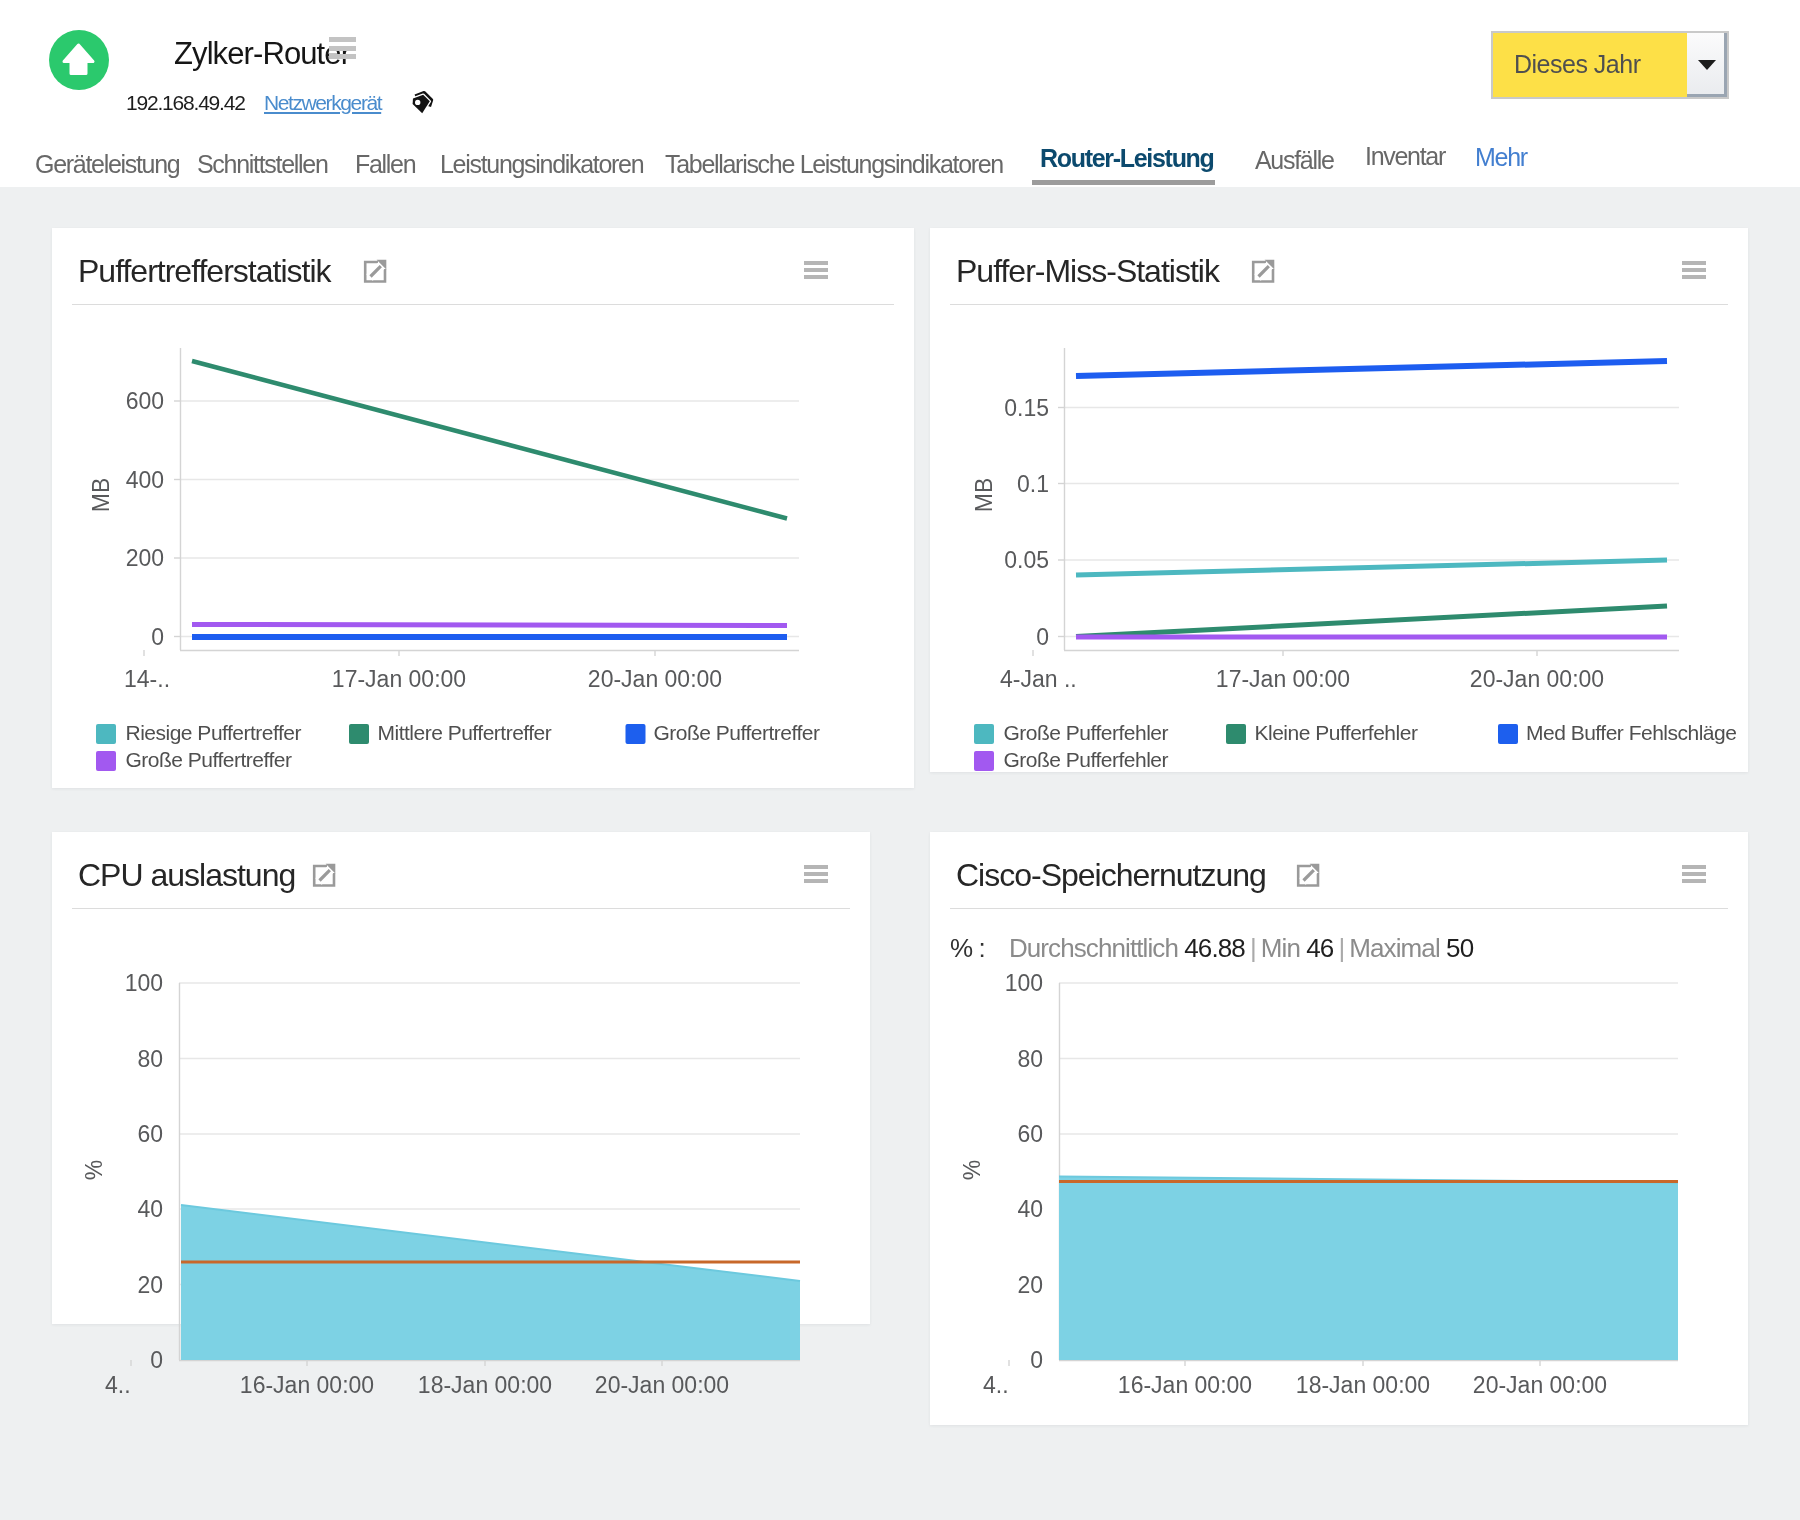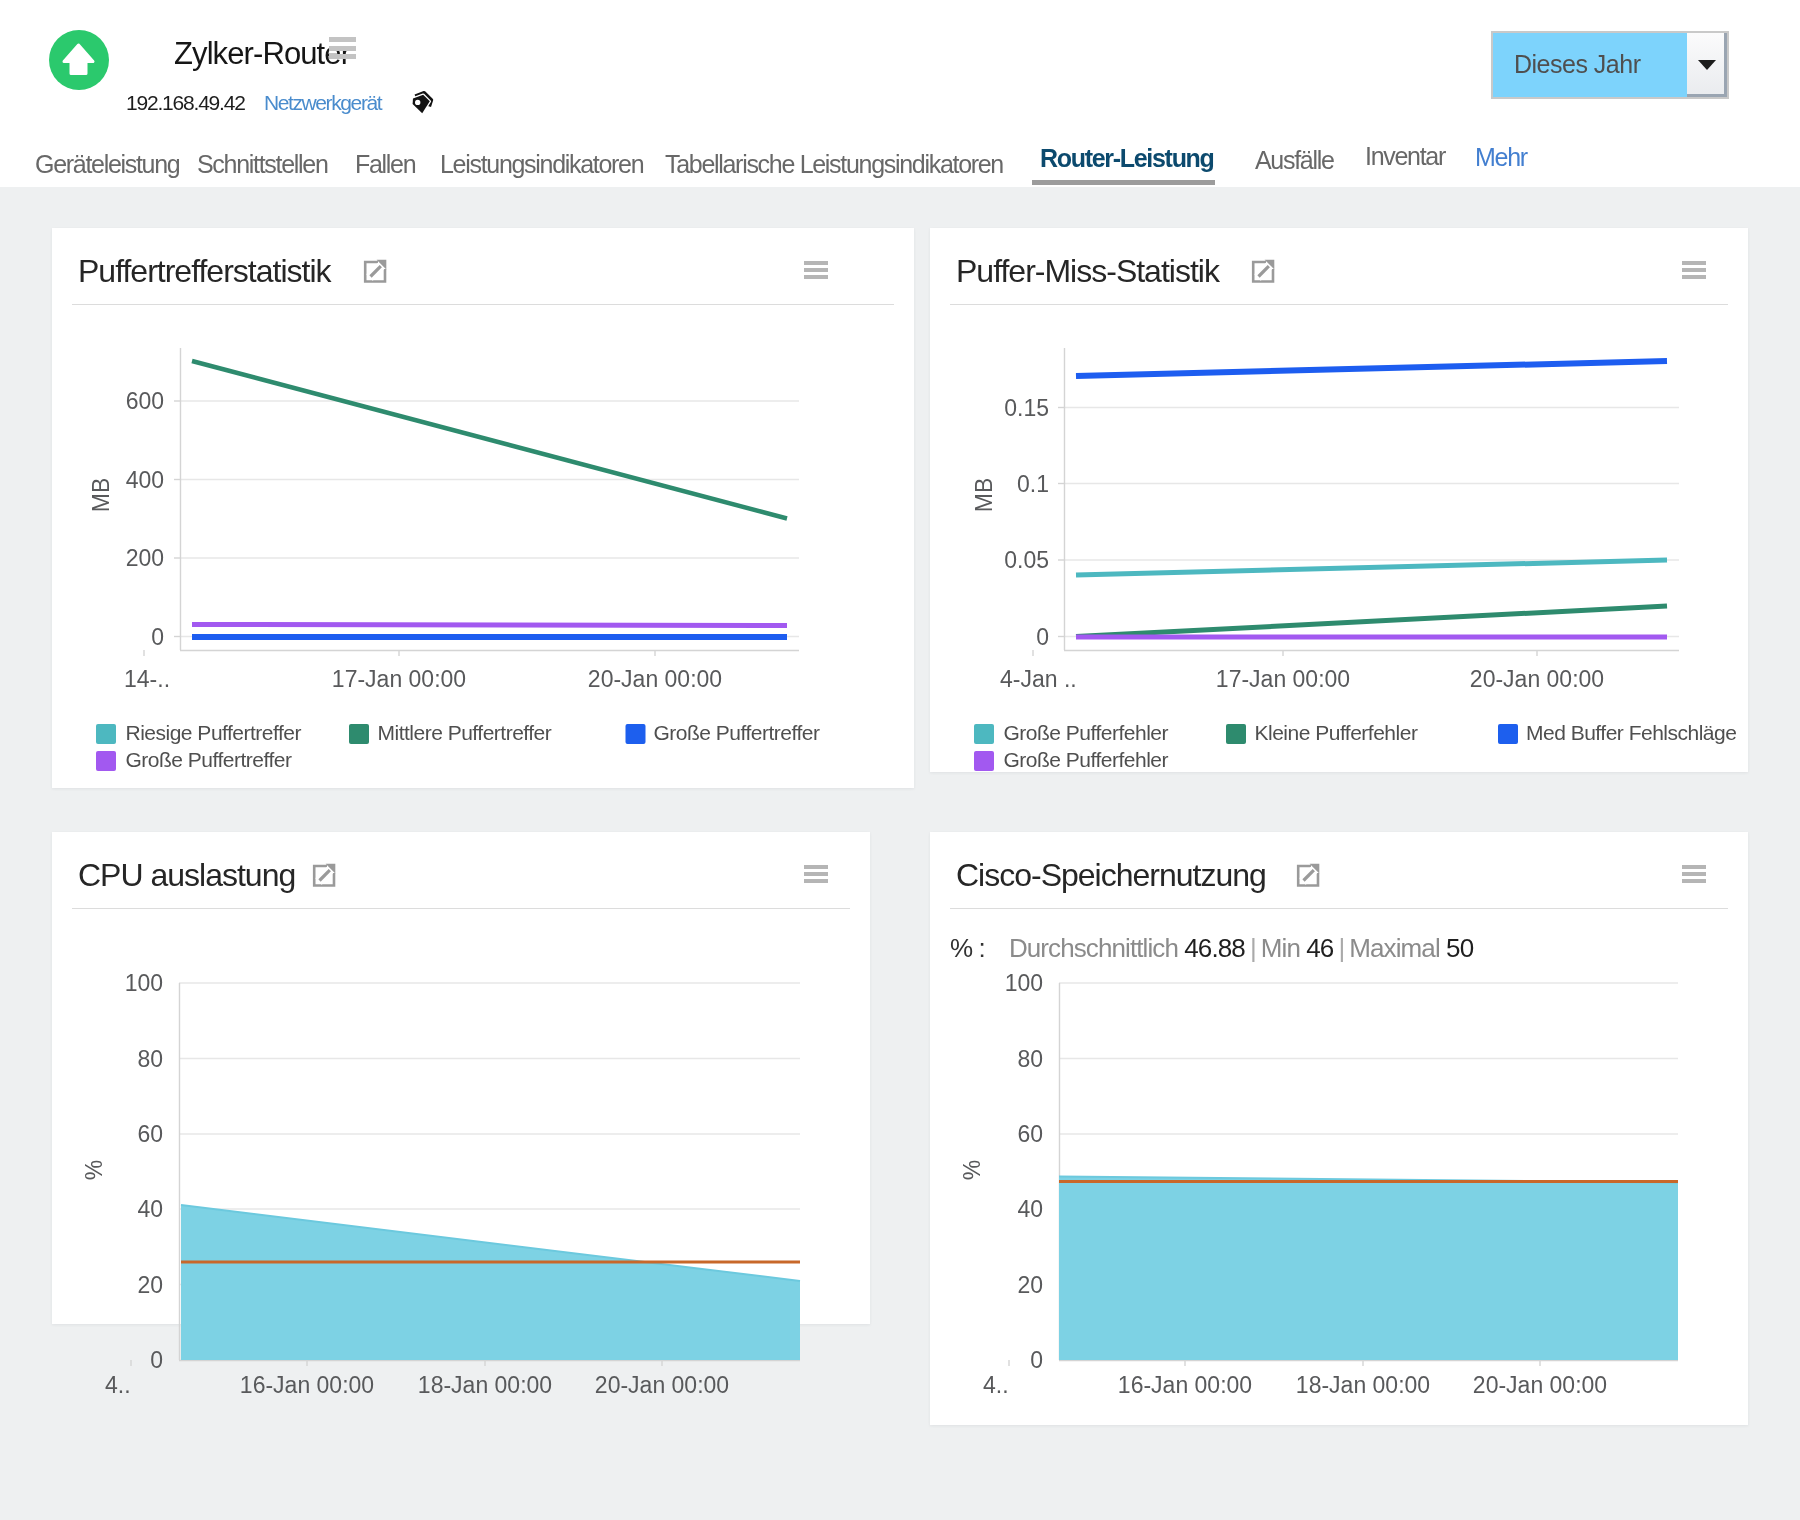--- a/index.html
+++ b/index.html
@@ -3,22 +3,22 @@
 <meta charset="utf-8">
 <style>
   html,body{margin:0;padding:0;}
   body{width:1800px;height:1520px;background:#eef0f1;font-family:"Liberation Sans",sans-serif;position:relative;overflow:hidden;}
   .abs{position:absolute;}
   #header{left:0;top:0;width:1800px;height:187px;background:#fff;}
   #statuscircle{left:49px;top:30px;width:60px;height:60px;border-radius:50%;background:#2bc96d;}
   #devtitle{left:126px;top:36px;font-size:31px;letter-spacing:-0.9px;color:#161616;margin-left:48px;}
   .hbar{width:27px;height:5px;background:#c3c3c3;margin-bottom:3.5px;}
   #ip{left:126px;top:91px;font-size:21px;letter-spacing:-1.2px;color:#1d1d1d;}
-  #netlink{left:264px;top:91px;font-size:21px;letter-spacing:-1.4px;color:#4a8ccd;}
-  #select{left:1491px;top:31px;width:234px;height:64px;background:#7dd3fc;border:2px solid #c9c9c9;}
+  #netlink{left:264px;top:91px;font-size:21px;letter-spacing:-1.4px;color:#4a8ccd;text-decoration:underline;}
+  #select{left:1491px;top:31px;width:234px;height:64px;background:#fde047;border:2px solid #c9c9c9;}
   #select .txt{position:absolute;left:21px;top:0;line-height:62px;font-size:25px;letter-spacing:-0.5px;color:#4f4f4f;}
   #select .stepper{position:absolute;right:0;top:0;width:40px;height:100%;background:linear-gradient(180deg,#fbfbfc,#e9ebee);box-shadow:inset -4px -4px 0 -1px #9aa5b2;}
   #select .tri{position:absolute;right:11px;top:27px;width:0;height:0;border-left:9px solid transparent;border-right:9px solid transparent;border-top:10px solid #1c1c1c;}
   .nav{font-size:25px;letter-spacing:-1.3px;color:#686868;top:150px;}
   #underline{left:1032px;top:180px;width:183px;height:5px;background:#9c9c9c;}
   .panel{width:818px;background:#fff;box-shadow:0 1px 3px rgba(30,40,50,0.07);}
   .ptitle{font-size:32px;letter-spacing:-1px;color:#262626;top:25px;left:26px;}
   .psep{left:20px;right:20px;top:76px;height:1px;background:#dcdcdc;}
   .pmenu{left:752px;top:33px;}
   .pmenu div{width:24px;height:4px;background:#b5b5b5;margin-bottom:3px;}

